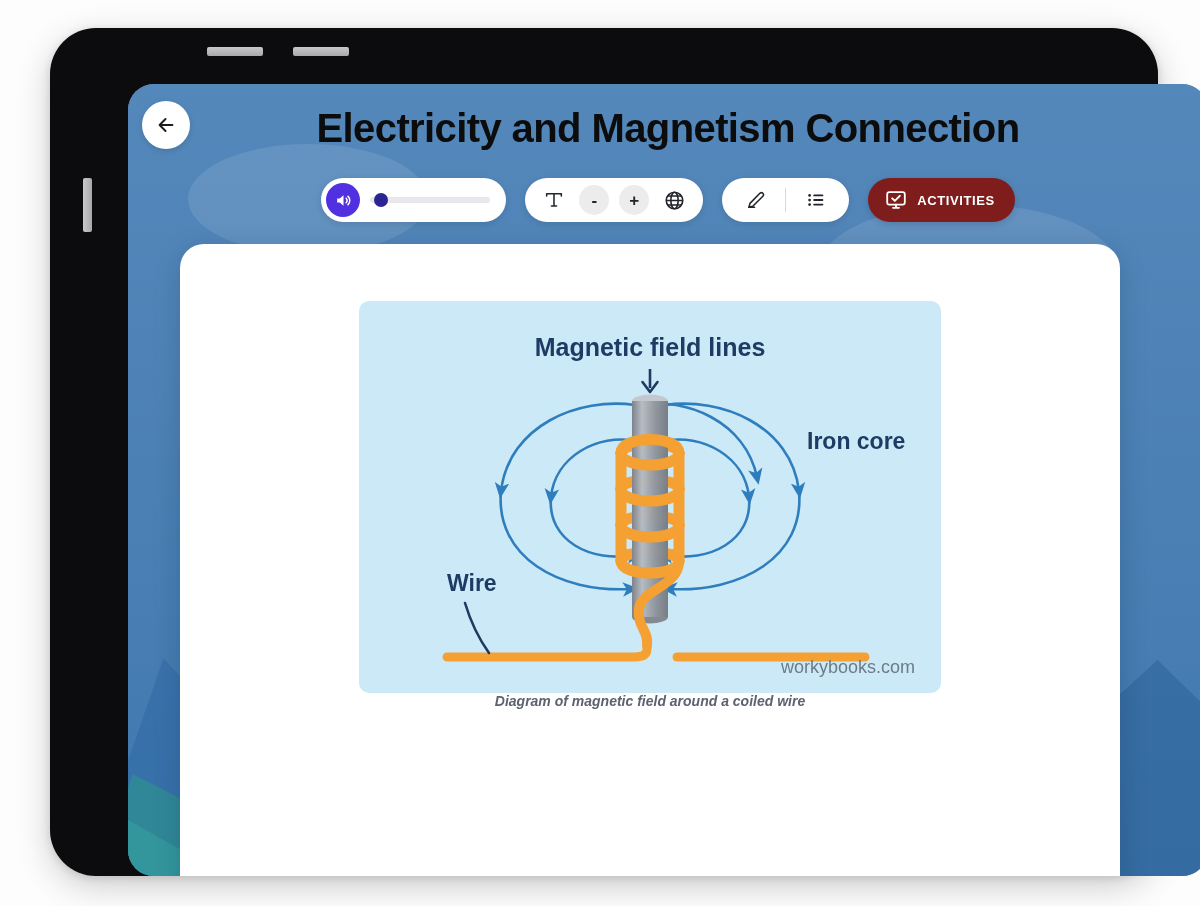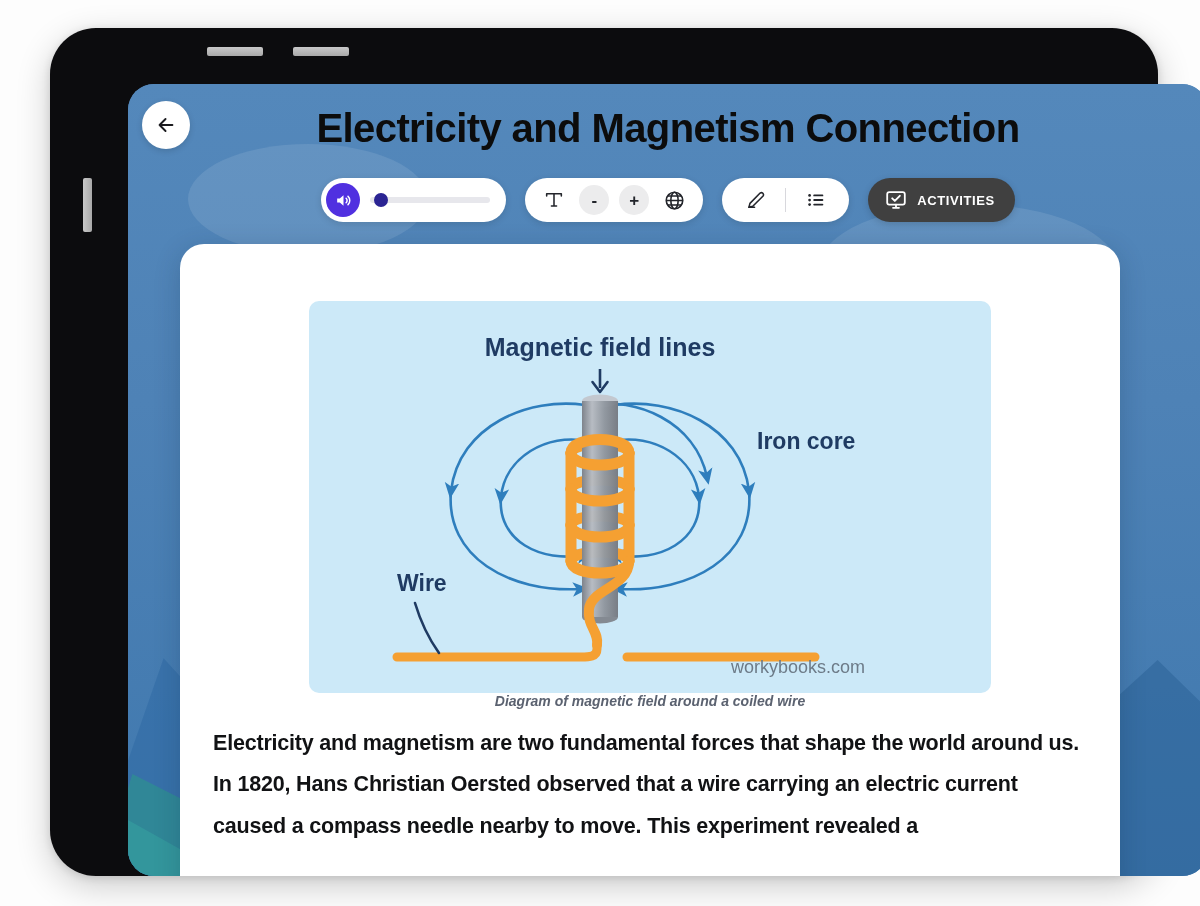--- a/index.html
+++ b/index.html
@@ -142,21 +142,21 @@
     line-height: 1;
   }
   .icon-btn {
     display: flex; align-items: center; justify-content: center;
     cursor: pointer; width: 30px; height: 30px;
   }
   .tools-pill { padding: 0 18px; gap: 15px; }
   .divider-v { width: 1px; height: 24px; background: #d8d8dd; }
   .activities-btn {
     height: 44px; border-radius: 999px;
-    background: #404040;
+    background: #7f1d1d;
     display: flex; align-items: center; gap: 9px;
     padding: 0 20px 0 16px; cursor: pointer;
     box-shadow: 0 2px 7px rgba(0,0,0,0.16);
   }
   .activities-label {
     color: #ffffff; font-size: 13px; font-weight: 600; letter-spacing: 0.6px;
   }
 
   
   .content-card {
@@ -168,21 +168,21 @@
     border: 5px solid rgba(255,255,255,0.55);
     box-shadow: 0 6px 26px rgba(20,40,70,0.22);
     overflow: hidden;
     box-sizing: border-box;
     z-index: 6;
   }
   .card-inner { padding: 0; }
 
   .figure-wrap { display: flex; justify-content: center; padding-top: 52px; }
   .diagram {
-    width: 682px; height: 392px;
+    width: 582px; height: 392px;
     background: #cce9f8;
     border-radius: 10px;
     position: relative;
   }
   .diagram svg { display: block; }
   .fig-caption {
     text-align: center;
     font-size: 14px;
     font-style: italic;
     font-weight: 700;
@@ -374,19 +374,18 @@
                 <text x="88" y="290" text-anchor="start" font-family="Liberation Sans, sans-serif" font-size="23" font-weight="600" fill="#1f3b63">Wire</text>
                 <path d="M106 302 C 112 322, 120 338, 130 352" stroke="#1f3b63" stroke-width="2.6" fill="none" stroke-linecap="round"></path>
 
                 <text x="556" y="372" text-anchor="end" font-family="Liberation Sans, sans-serif" font-size="18" font-weight="400" fill="#6d7b88">workybooks.com</text>
               </svg>
             </div>
           </div>
 
           <div class="fig-caption">Diagram of magnetic field around a coiled wire</div>
 
-          <p class="body-text">Electricity and magnetism are two fundamental forces that shape the world around us. In 1820, Hans Christian Oersted observed that a wire carrying an electric current caused a compass needle nearby to move. This experiment revealed a</p>
         </div>
       </div>
 
     </div>
   </div>
 </div>
 
 </body></html>

